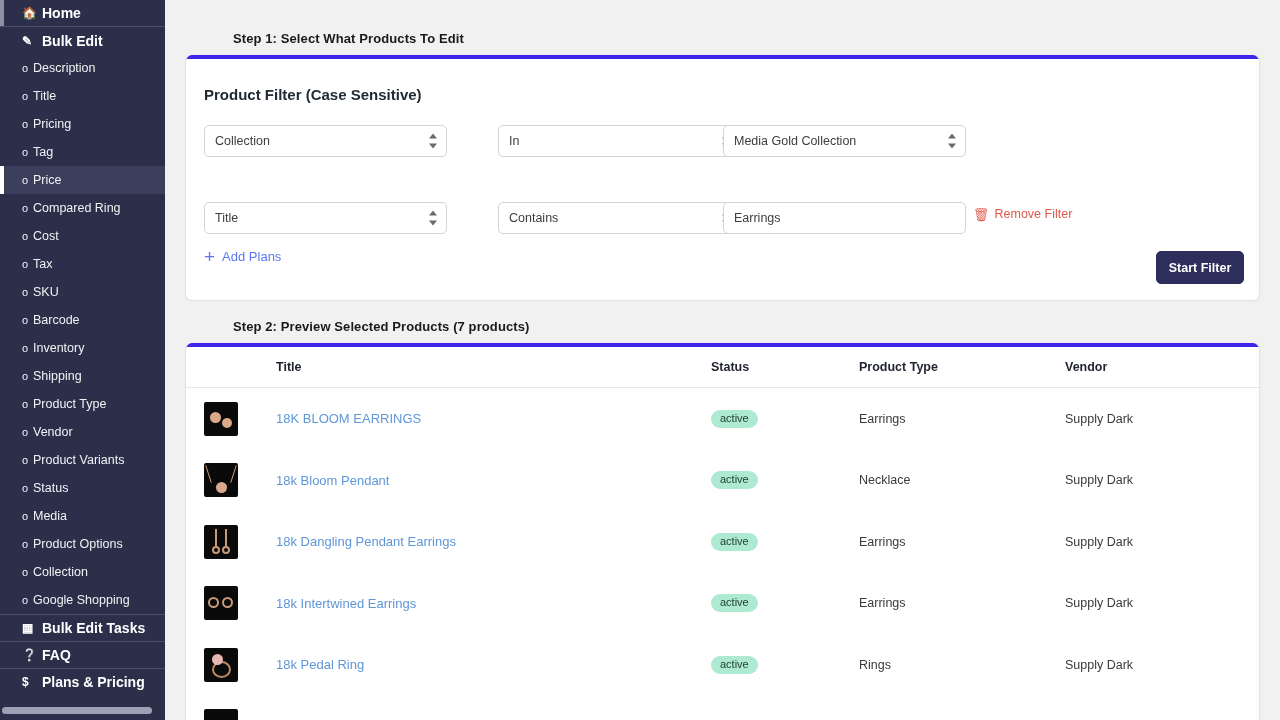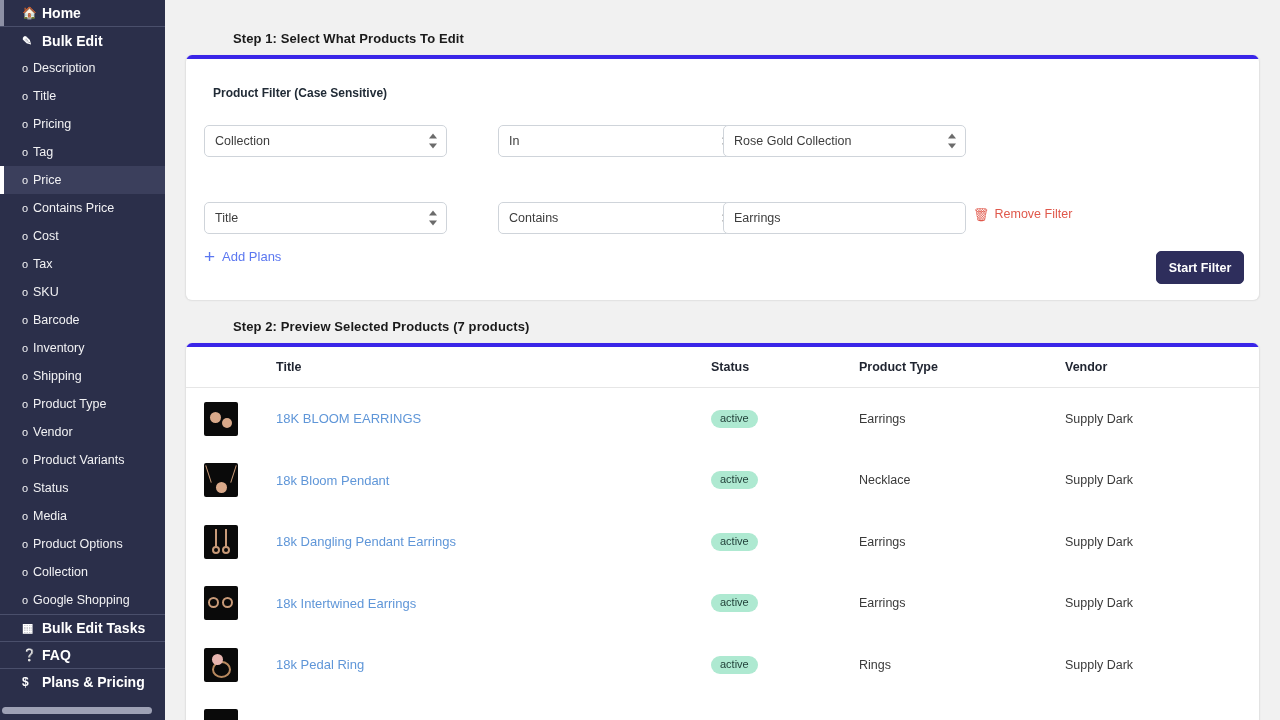--- a/index.html
+++ b/index.html
@@ -119,22 +119,22 @@
   #filter-card {
     left: 20px; top: 55px;
     width: 1075px; height: 246px;
   }
   #preview-card {
     left: 20px; top: 343px;
     width: 1075px; height: 400px;
   }
 
   .panel-title {
-    position: absolute; left: 27px; top: 31px;
-    font-size: 12px; font-weight: bold; color: #212b36;
+    position: absolute; left: 18px; top: 31px;
+    font-size: 15px; font-weight: bold; color: #212b36;
   }
 
   .filter-row { position: absolute; left: 18px; width: 1039px; }
   #row1 { top: 70px; }
   #row2 { top: 147px; }
 
   .sel, .txt {
     position: absolute;
     height: 32px;
     border: 1px solid #cfd4da;
@@ -277,21 +277,21 @@
   <div class="nav-item sub">
     <span class="bullet">o</span>
     <span>Tag</span>
   </div>
   <div class="nav-item sub active">
     <span class="bullet">o</span>
     <span>Price</span>
   </div>
   <div class="nav-item sub">
     <span class="bullet">o</span>
-    <span>Contains Price</span>
+    <span>Compared Ring</span>
   </div>
   <div class="nav-item sub">
     <span class="bullet">o</span>
     <span>Cost</span>
   </div>
   <div class="nav-item sub">
     <span class="bullet">o</span>
     <span>Tax</span>
   </div>
   <div class="nav-item sub">
@@ -379,21 +379,21 @@
           </span>
       </div>
       <div class="sel c2">
         <span>In</span>
         <span class="stepper">
             <i class="up"></i>
             <i class="dn"></i>
           </span>
       </div>
       <div class="sel c3" style="left:519px;width:243px;">
-        <span>Rose Gold Collection</span>
+        <span>Media Gold Collection</span>
         <span class="stepper">
             <i class="up"></i>
             <i class="dn"></i>
           </span>
       </div>
     </div>
 
 
     <div class="filter-row" id="row2">
       <div class="sel c1">

